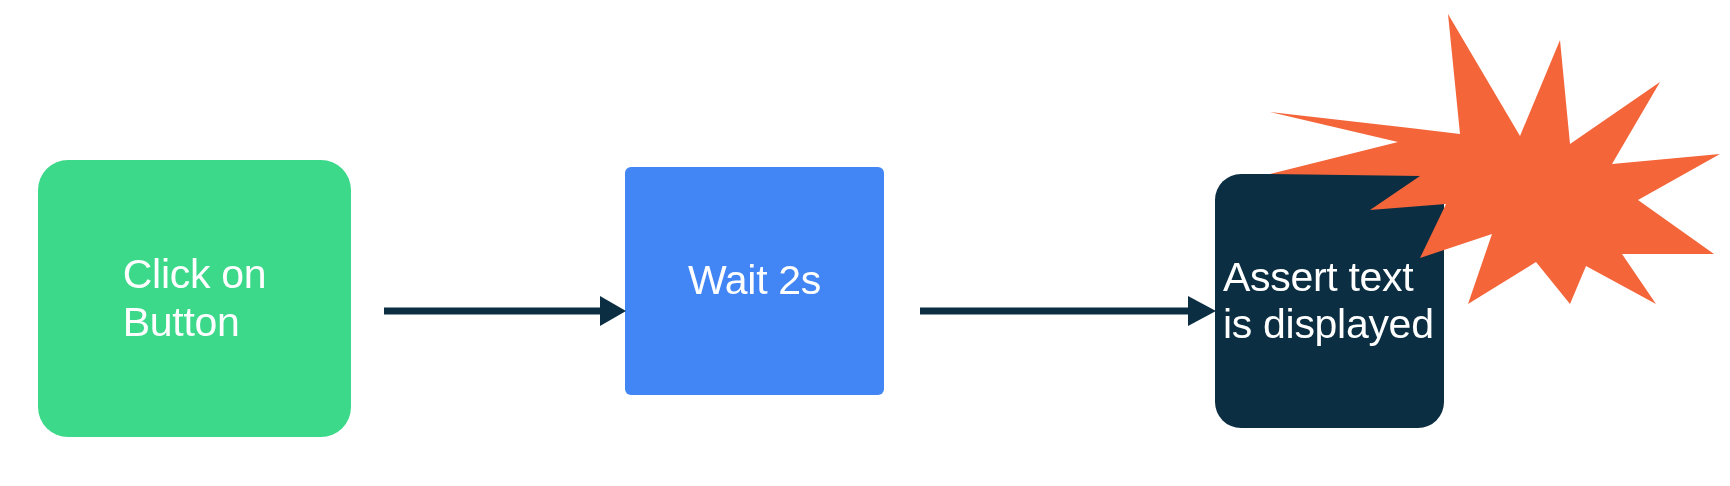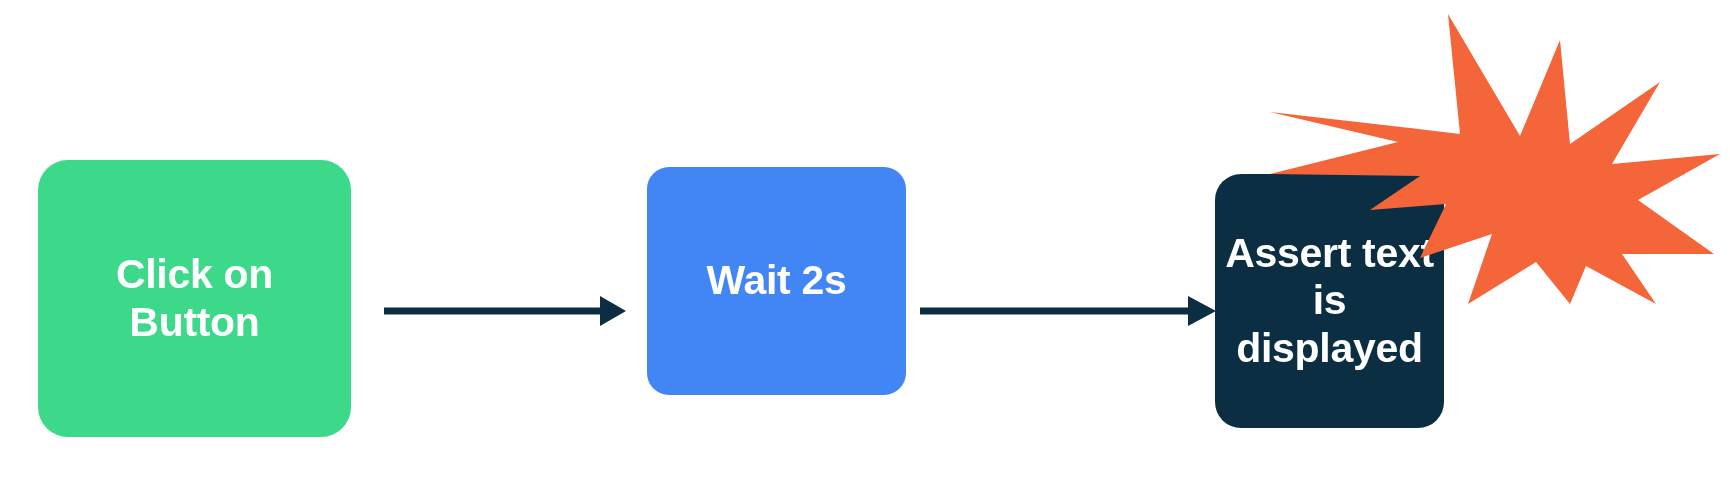--- a/index.html
+++ b/index.html
@@ -15,46 +15,45 @@
     width: 1730px;
     height: 486px;
     background: #ffffff;
     overflow: hidden;
   }
   .node {
     position: absolute;
     display: flex;
     align-items: center;
     justify-content: center;
-    text-align: center;
+    text-align: left;
     color: #ffffff;
-    font-weight: bold;
+    font-weight: normal;
     line-height: 1.15;
     box-sizing: border-box;
     white-space: pre-line;
     letter-spacing: -0.3px;
   }
   #node-click {
     left: 38px;
     top: 160px;
     width: 313px;
     height: 277px;
     border-radius: 30px;
     font-size: 41px;
     padding: 0 22px;
   }
   #node-wait {
     left: 625px;
     top: 167px;
     width: 259px;
     height: 228px;
-    border-radius: 22px;
+    border-radius: 6px;
     font-size: 41px;
     padding: 0 16px;
-    margin-left: 22px;
   }
   #node-assert {
     left: 1215px;
     top: 174px;
     width: 229px;
     height: 254px;
     border-radius: 26px;
     font-size: 41px;
     padding: 0 8px;
     z-index: 2;

